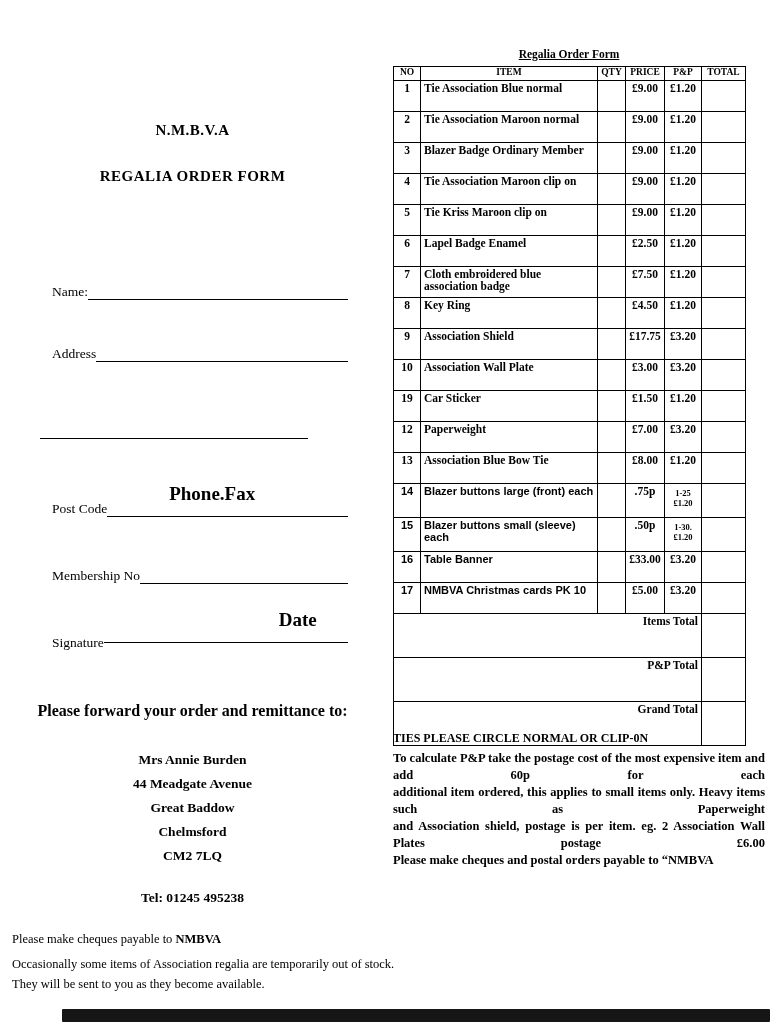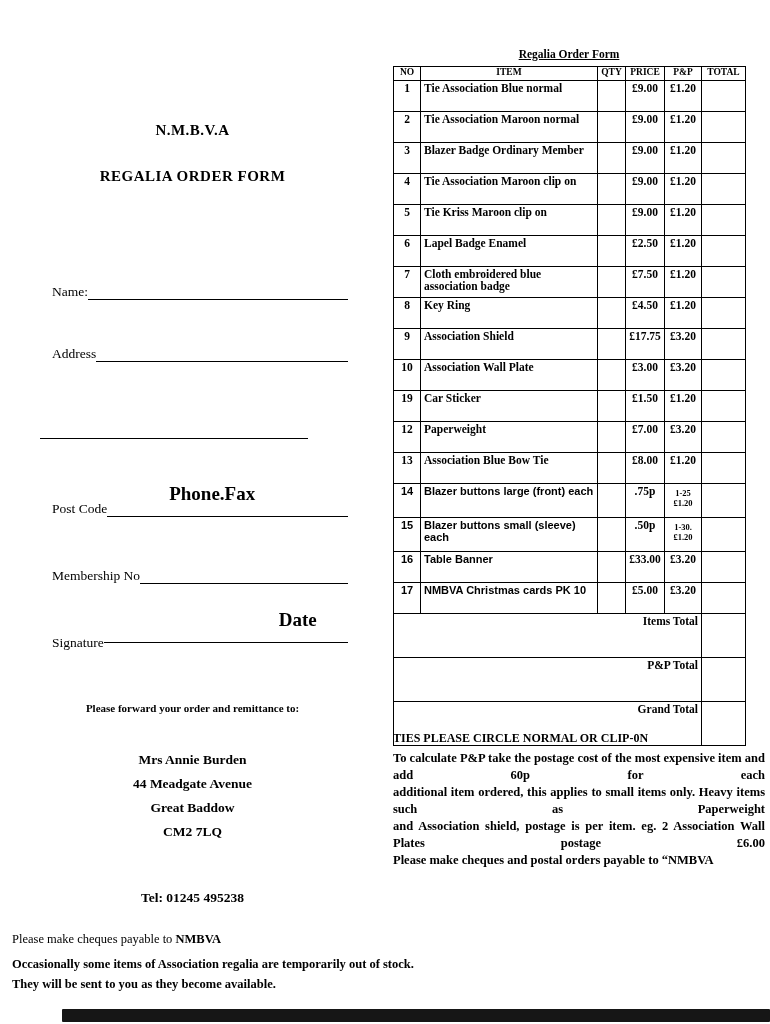--- a/index.html
+++ b/index.html
@@ -10,26 +10,26 @@
   
   .abs{position:absolute;}
   .center-left{left:0;width:385px;text-align:center;}
   .org-title{top:122px;font-size:15px;font-weight:bold;letter-spacing:.5px;}
   .form-title{top:168px;font-size:15px;font-weight:bold;letter-spacing:.5px;}
   .field{position:absolute;left:12px;width:296px;display:flex;align-items:stretch;font-size:13.5px;height:18px;margin-left:40px;}
   .field .lbl{white-space:nowrap;}
   .field .rule{flex:1;border-bottom:1.5px solid #000;position:relative;margin-bottom:2px;}
   .field .rule .on-rule{position:absolute;bottom:11px;font-size:19px;white-space:nowrap;font-weight:bold;}
   .blank-rule{position:absolute;border-bottom:1.5px solid #000;}
-  .fwd-heading{top:702px;font-size:11px;font-weight:bold;}
+  .fwd-heading{top:702px;font-size:16px;font-weight:bold;}
   .addr-block{top:748px;font-size:13.5px;font-weight:bold;line-height:24px;}
   .tel-line{top:890px;font-size:13.5px;font-weight:bold;}
   .note{position:absolute;left:12px;font-size:12.5px;}
   .note b{font-weight:bold;}
-  .note-bold{font-weight:bold;}
+  .note-bold{font-weight:normal;}
   
   .tbl-title{left:393px;width:352px;top:48px;text-align:center;font-size:11.5px;font-weight:bold;text-decoration:underline;}
   table.order{position:absolute;left:393px;top:66px;width:352px;border-collapse:collapse;table-layout:fixed;}
   table.order th, table.order td{border:1px solid #000;padding:1px 3px;vertical-align:top;}
   table.order th{font-size:9.5px;font-weight:bold;text-align:center;height:13px;padding:0 2px;}
   table.order td{font-size:11.5px;font-weight:bold;height:28px;}
   td.col-no{text-align:center;font-size:11px;}
   td.col-item{text-align:left;padding-left:6px;}
   td.col-qty{}
   td.col-price{text-align:center;font-size:11px;}
@@ -84,20 +84,21 @@
       <span class="on-rule" style="left:175px;">Date</span>
     </span>
   </div>
 
   <div class="abs center-left fwd-heading">Please forward your order and remittance to:</div>
 
   <div class="abs center-left addr-block">
     <div>Mrs Annie Burden</div>
     <div>44 Meadgate Avenue</div>
     <div>Great Baddow</div>
+    <div>Chelmsford</div>
     <div>CM2 7LQ</div>
   </div>
 
   <div class="abs center-left tel-line">Tel: 01245 495238</div>
 
   <div class="note" style="top:932px;">
     <span>Please make cheques payable to </span><b>NMBVA</b>
   </div>
   <div class="note note-bold" style="top:957px;">Occasionally some items of Association regalia are temporarily out of stock.</div>
   <div class="note note-bold" style="top:977px;">They will be sent to you as they become available.</div>

